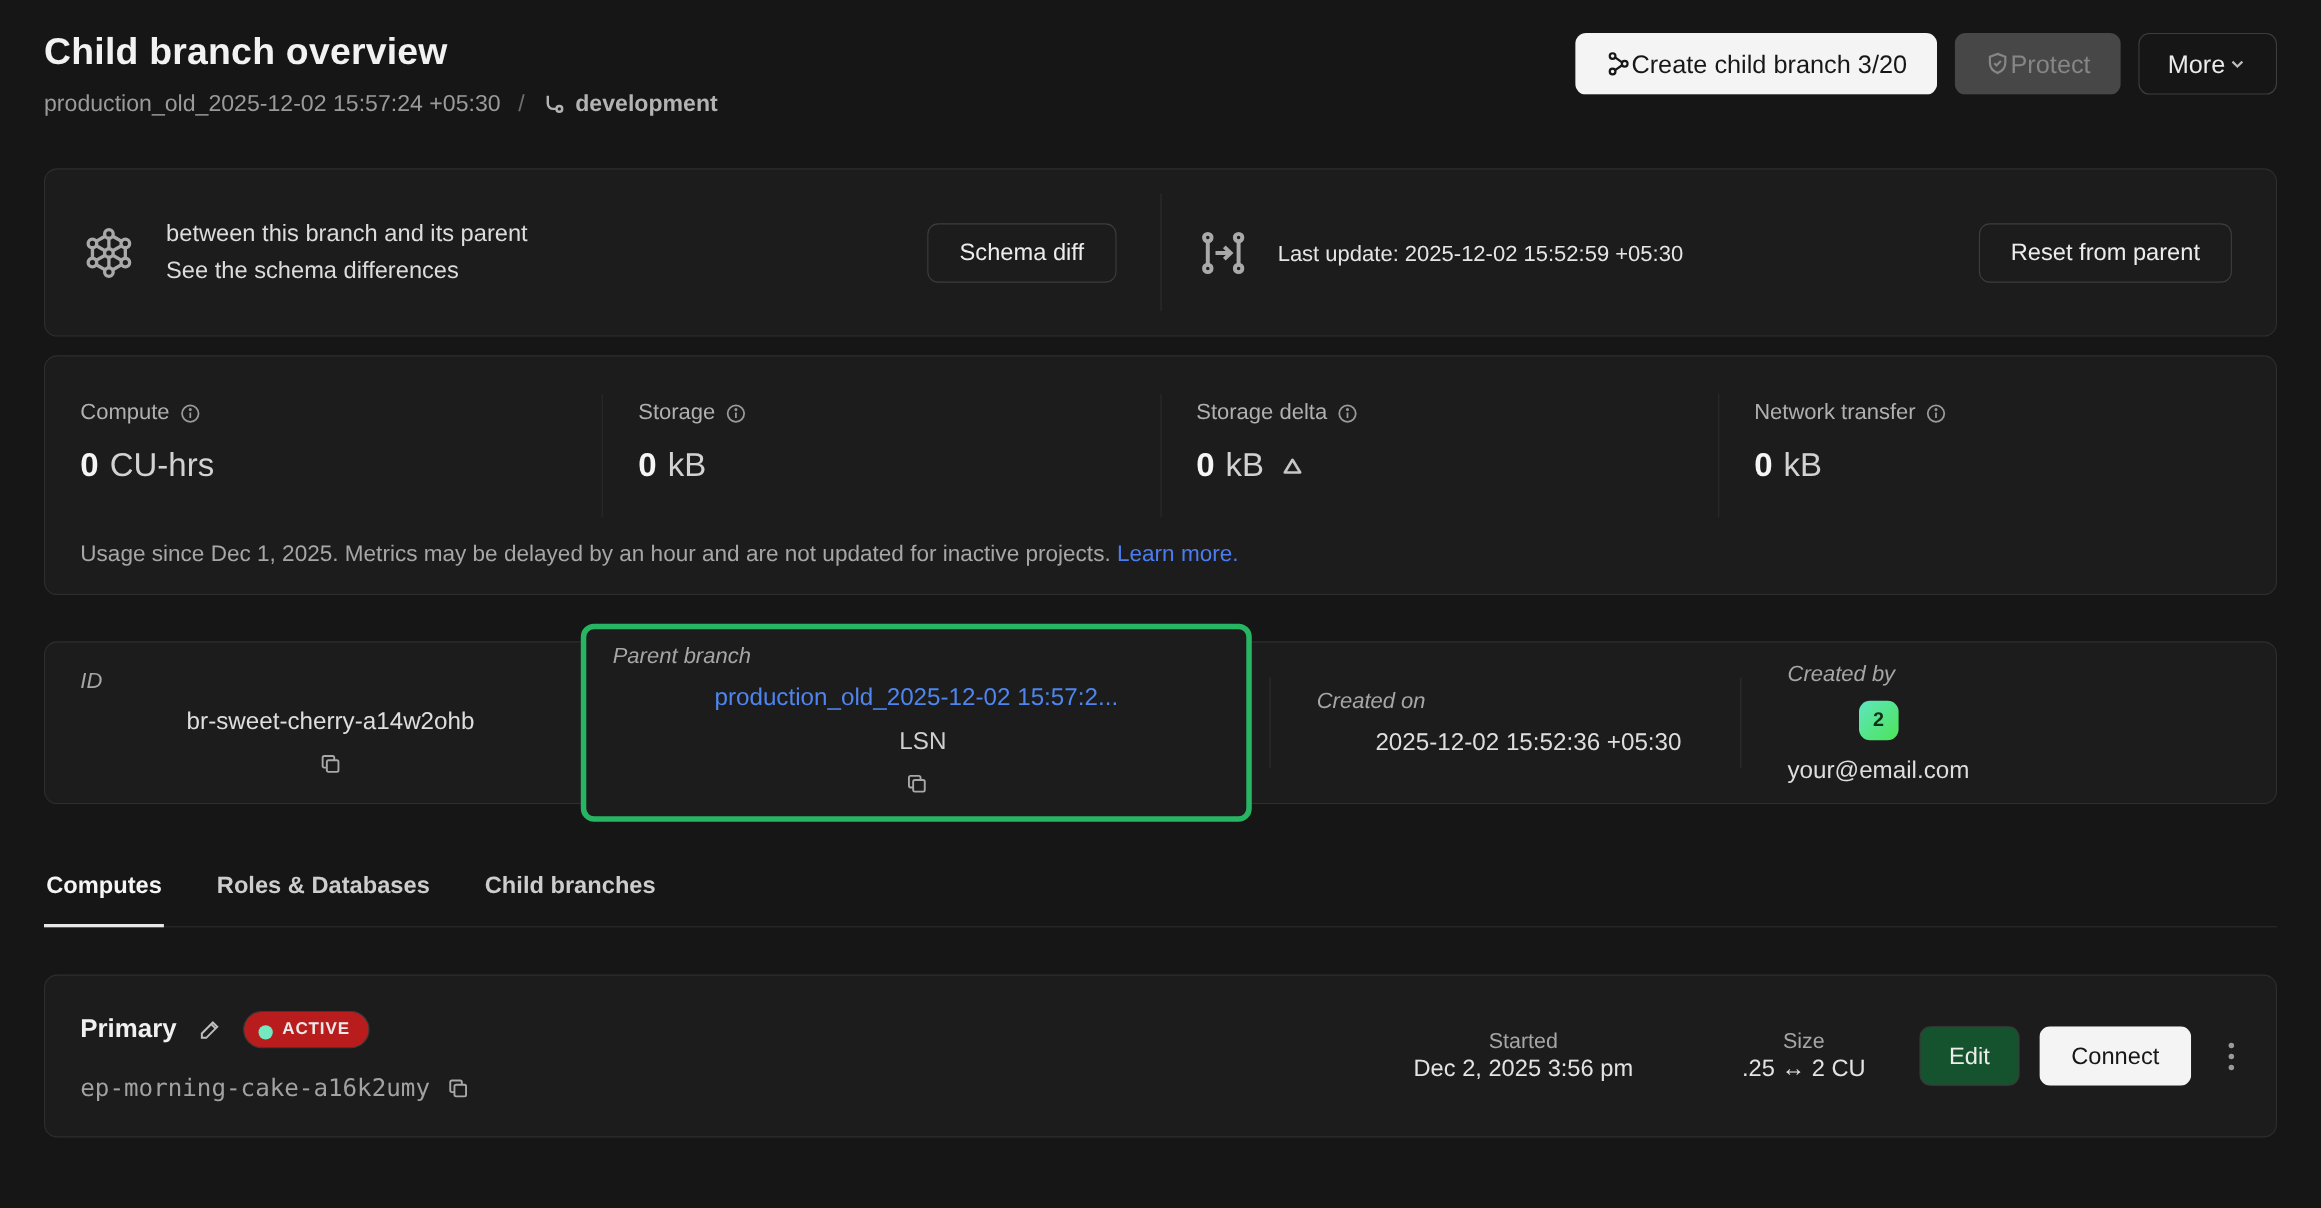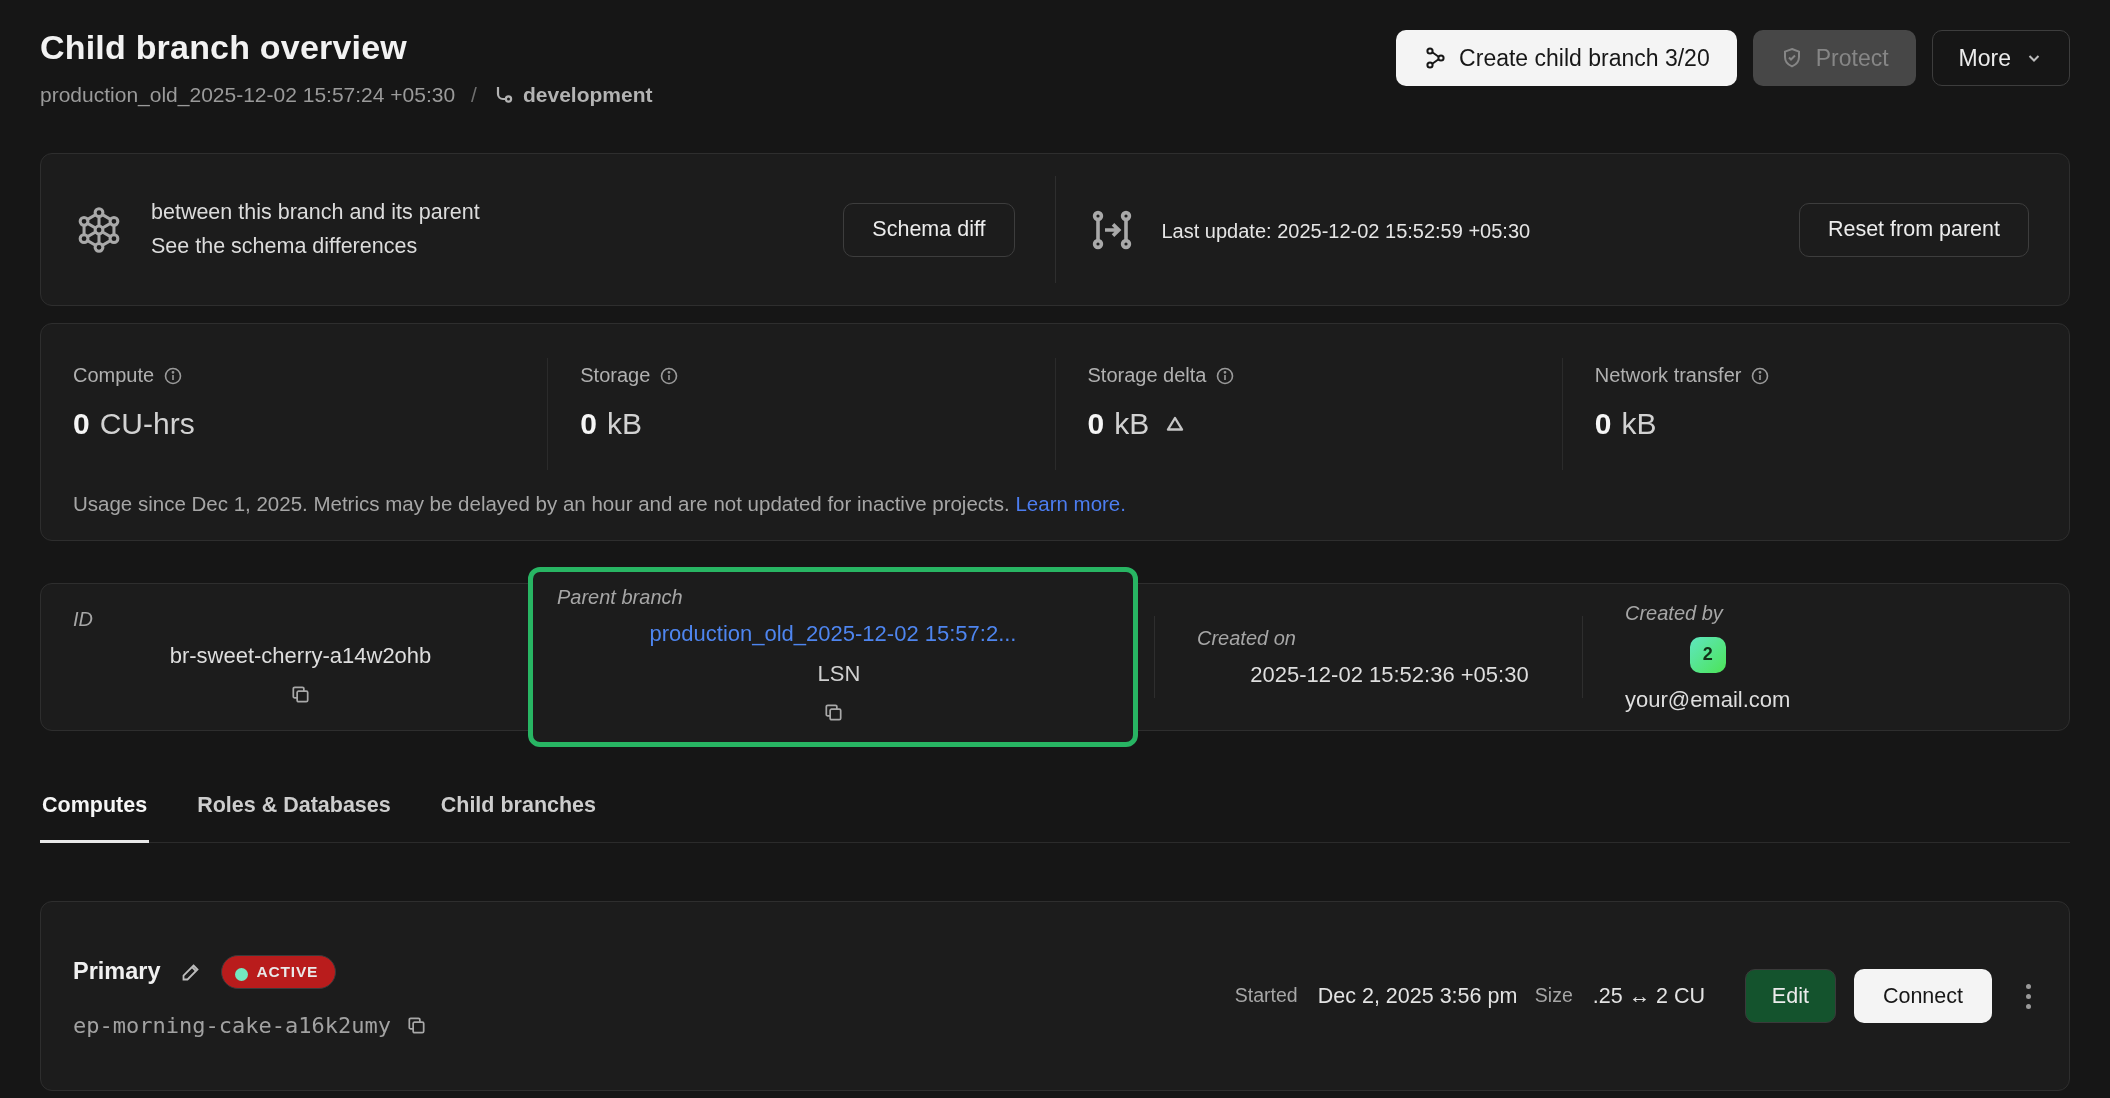--- a/index.html
+++ b/index.html
@@ -12,21 +12,21 @@
   }
   .page { width:2110px; height:1098px; padding:28px 40px 0 40px; }
 
   
   .header { display:flex; align-items:flex-start; justify-content:space-between; }
   .page-title { font-size:34px; font-weight:700; color:#f2f2f2; letter-spacing:.2px; }
   .breadcrumb { margin-top:16px; display:flex; align-items:center; gap:14px; font-size:21px; color:#9a9a9a; }
   .breadcrumb .sep { color:#6f6f6f; padding:0 2px; }
   .crumb-current { display:flex; align-items:center; gap:8px; color:#b3b3b3; font-weight:700; }
   .header-actions { display:flex; gap:16px; margin-top:2px; }
-  .btn { display:inline-flex; align-items:center; justify-content:center; gap:12px;
+  .btn { display:inline-flex; align-items:center; justify-content:center; 
          height:56px; padding:0 26px; border-radius:10px; font-size:23px; font-weight:500;
          cursor:pointer; border:1px solid transparent; white-space:nowrap; }
   .btn-light { background:#f4f4f4; color:#171717; }
   .btn-disabled { background:#474747; color:#868686; cursor:default; }
   .btn-outline { background:transparent; border-color:#3d3d3d; color:#ececec; }
   .chev { font-size:17px; color:#bdbdbd; margin-left:2px; }
 
   
   .panel { background:#1c1c1c; border:1px solid #2e2e2e; border-radius:12px; }
 
@@ -66,32 +66,32 @@
   .avatar { width:36px; height:36px; border-radius:10px; display:inline-flex; align-items:center; justify-content:center;
             background:linear-gradient(135deg,#5fe6c0 0%,#4ce457 100%); color:#123018; font-size:18px; font-weight:700; }
 
   
   .tabs { margin-top:58px; display:flex; gap:46px; border-bottom:1px solid #2b2b2b; }
   .tab { padding:4px 2px 22px 2px; font-size:21.5px; font-weight:600; color:#cdcdcd; cursor:pointer;
          border-bottom:3px solid transparent; margin-bottom:-1px; }
   .tab.active { color:#f5f5f5; border-bottom-color:#e8e8e8; }
 
   
-  .compute-card { margin-top:58px; height:190px; display:flex; align-items:center; padding:0 30px 0 32px; }
+  .compute-card { margin-top:43px; height:148px; display:flex; align-items:center; padding:0 30px 0 32px; }
   .compute-left { display:flex; flex-direction:column; gap:24px; }
   .compute-name-row { display:flex; align-items:center; gap:18px; }
   .compute-name { font-size:23.5px; font-weight:600; color:#f0f0f0; }
   .badge { display:inline-flex; align-items:flex-end; gap:9px; border:1px solid #3a3a3a; background:#b91c1c;
            border-radius:999px; padding:7px 17px 7px 13px; }
   .badge-dot { width:13px; height:13px; border-radius:50%; background:#74e8c0; }
   .badge-text { font-size:15.5px; font-weight:600; letter-spacing:.8px; color:#e9e9e9; }
   .endpoint-row { display:flex; align-items:center; gap:14px; }
   .endpoint { font-family:"DejaVu Sans Mono","Liberation Mono",monospace; font-size:22px; color:#a2a2a2; }
   .compute-right { margin-left:auto; display:flex; align-items:center; }
-  .meta-col { display:flex; flex-direction:row; gap:20px;text-align:center; }
+  .meta-col { display:flex; flex-direction:column; gap:0;text-align:center; }
   .meta-started { width:300px; }
   .meta-size { width:210px; }
   .meta-label { font-size:19.5px; color:#a6a6a6; }
   .meta-value { font-size:21.5px; color:#e3e3e3; }
   .btn-edit { height:54px; padding:0 26px; font-size:21.5px; background:#14532d; border-color:#3a3a3a; color:#ececec; }
   .btn-connect { height:54px; padding:0 28px; font-size:21.5px; margin-left:18px; }
   .kebab { margin-left:26px; display:flex; flex-direction:column; gap:5px; padding:10px 8px; cursor:pointer; }
   .kebab i { width:5px; height:5px; border-radius:50%; background:#9a9a9a; }
 
   .icon { display:inline-flex; flex:none; }

